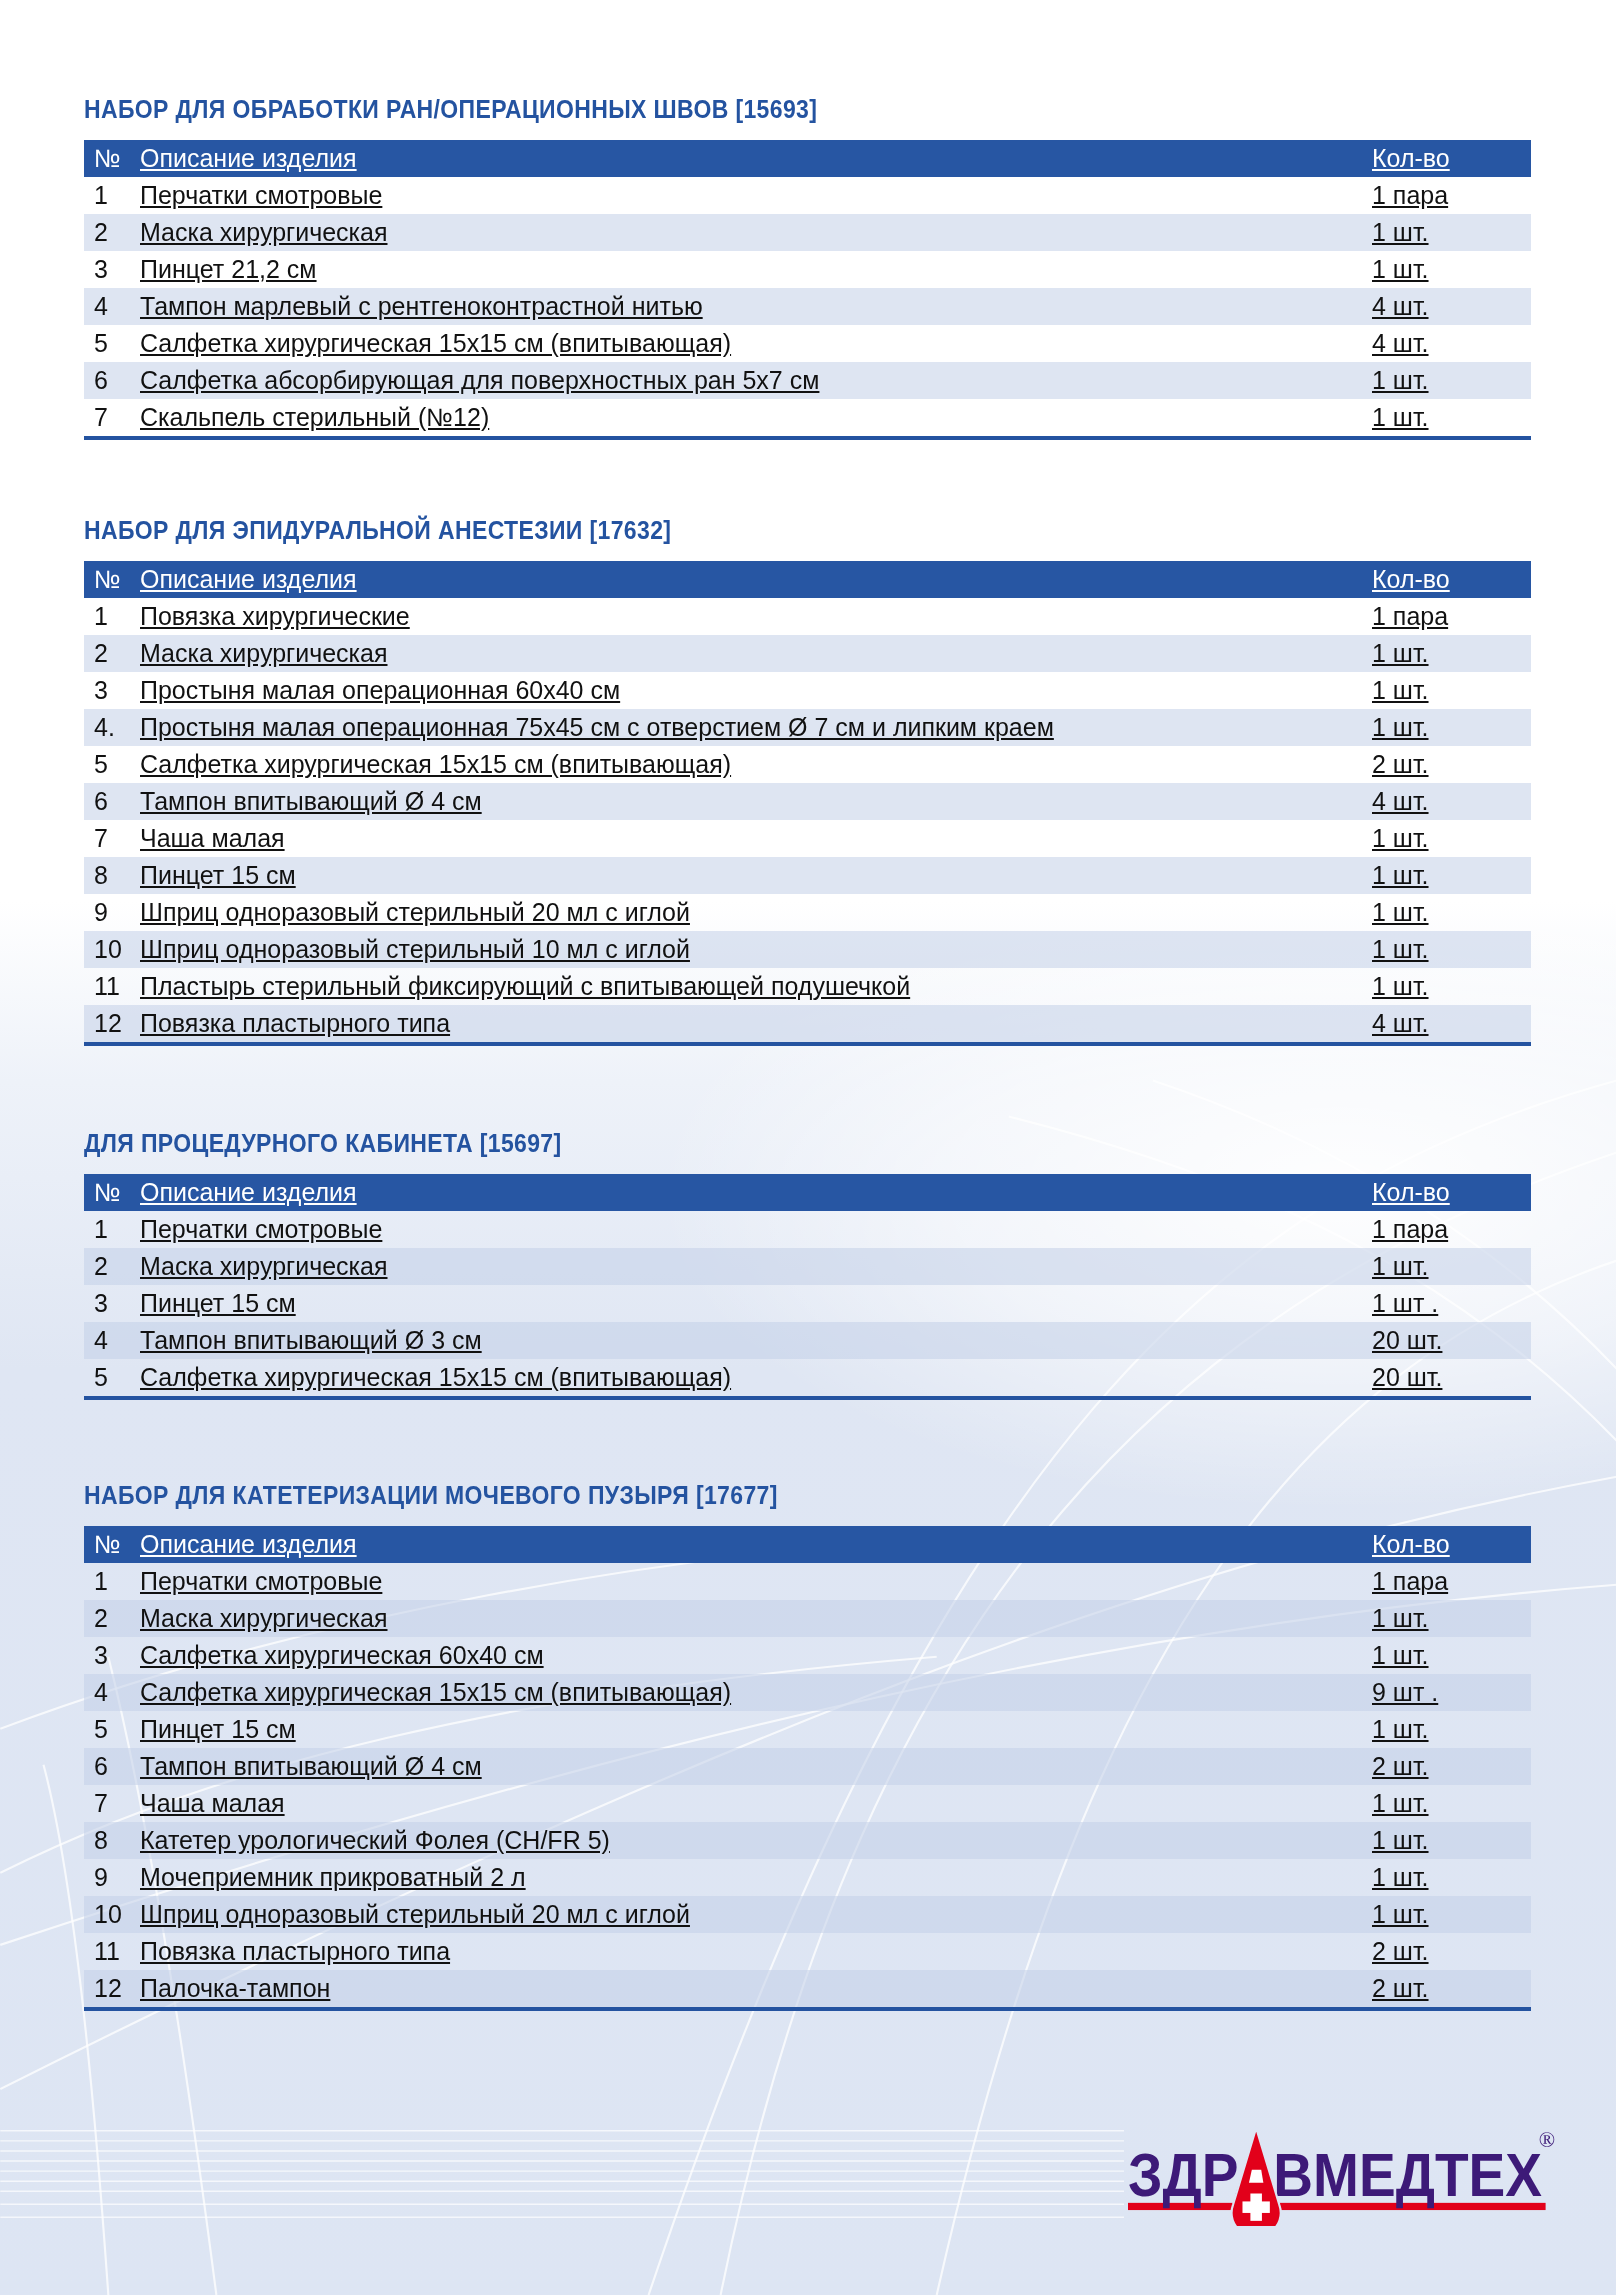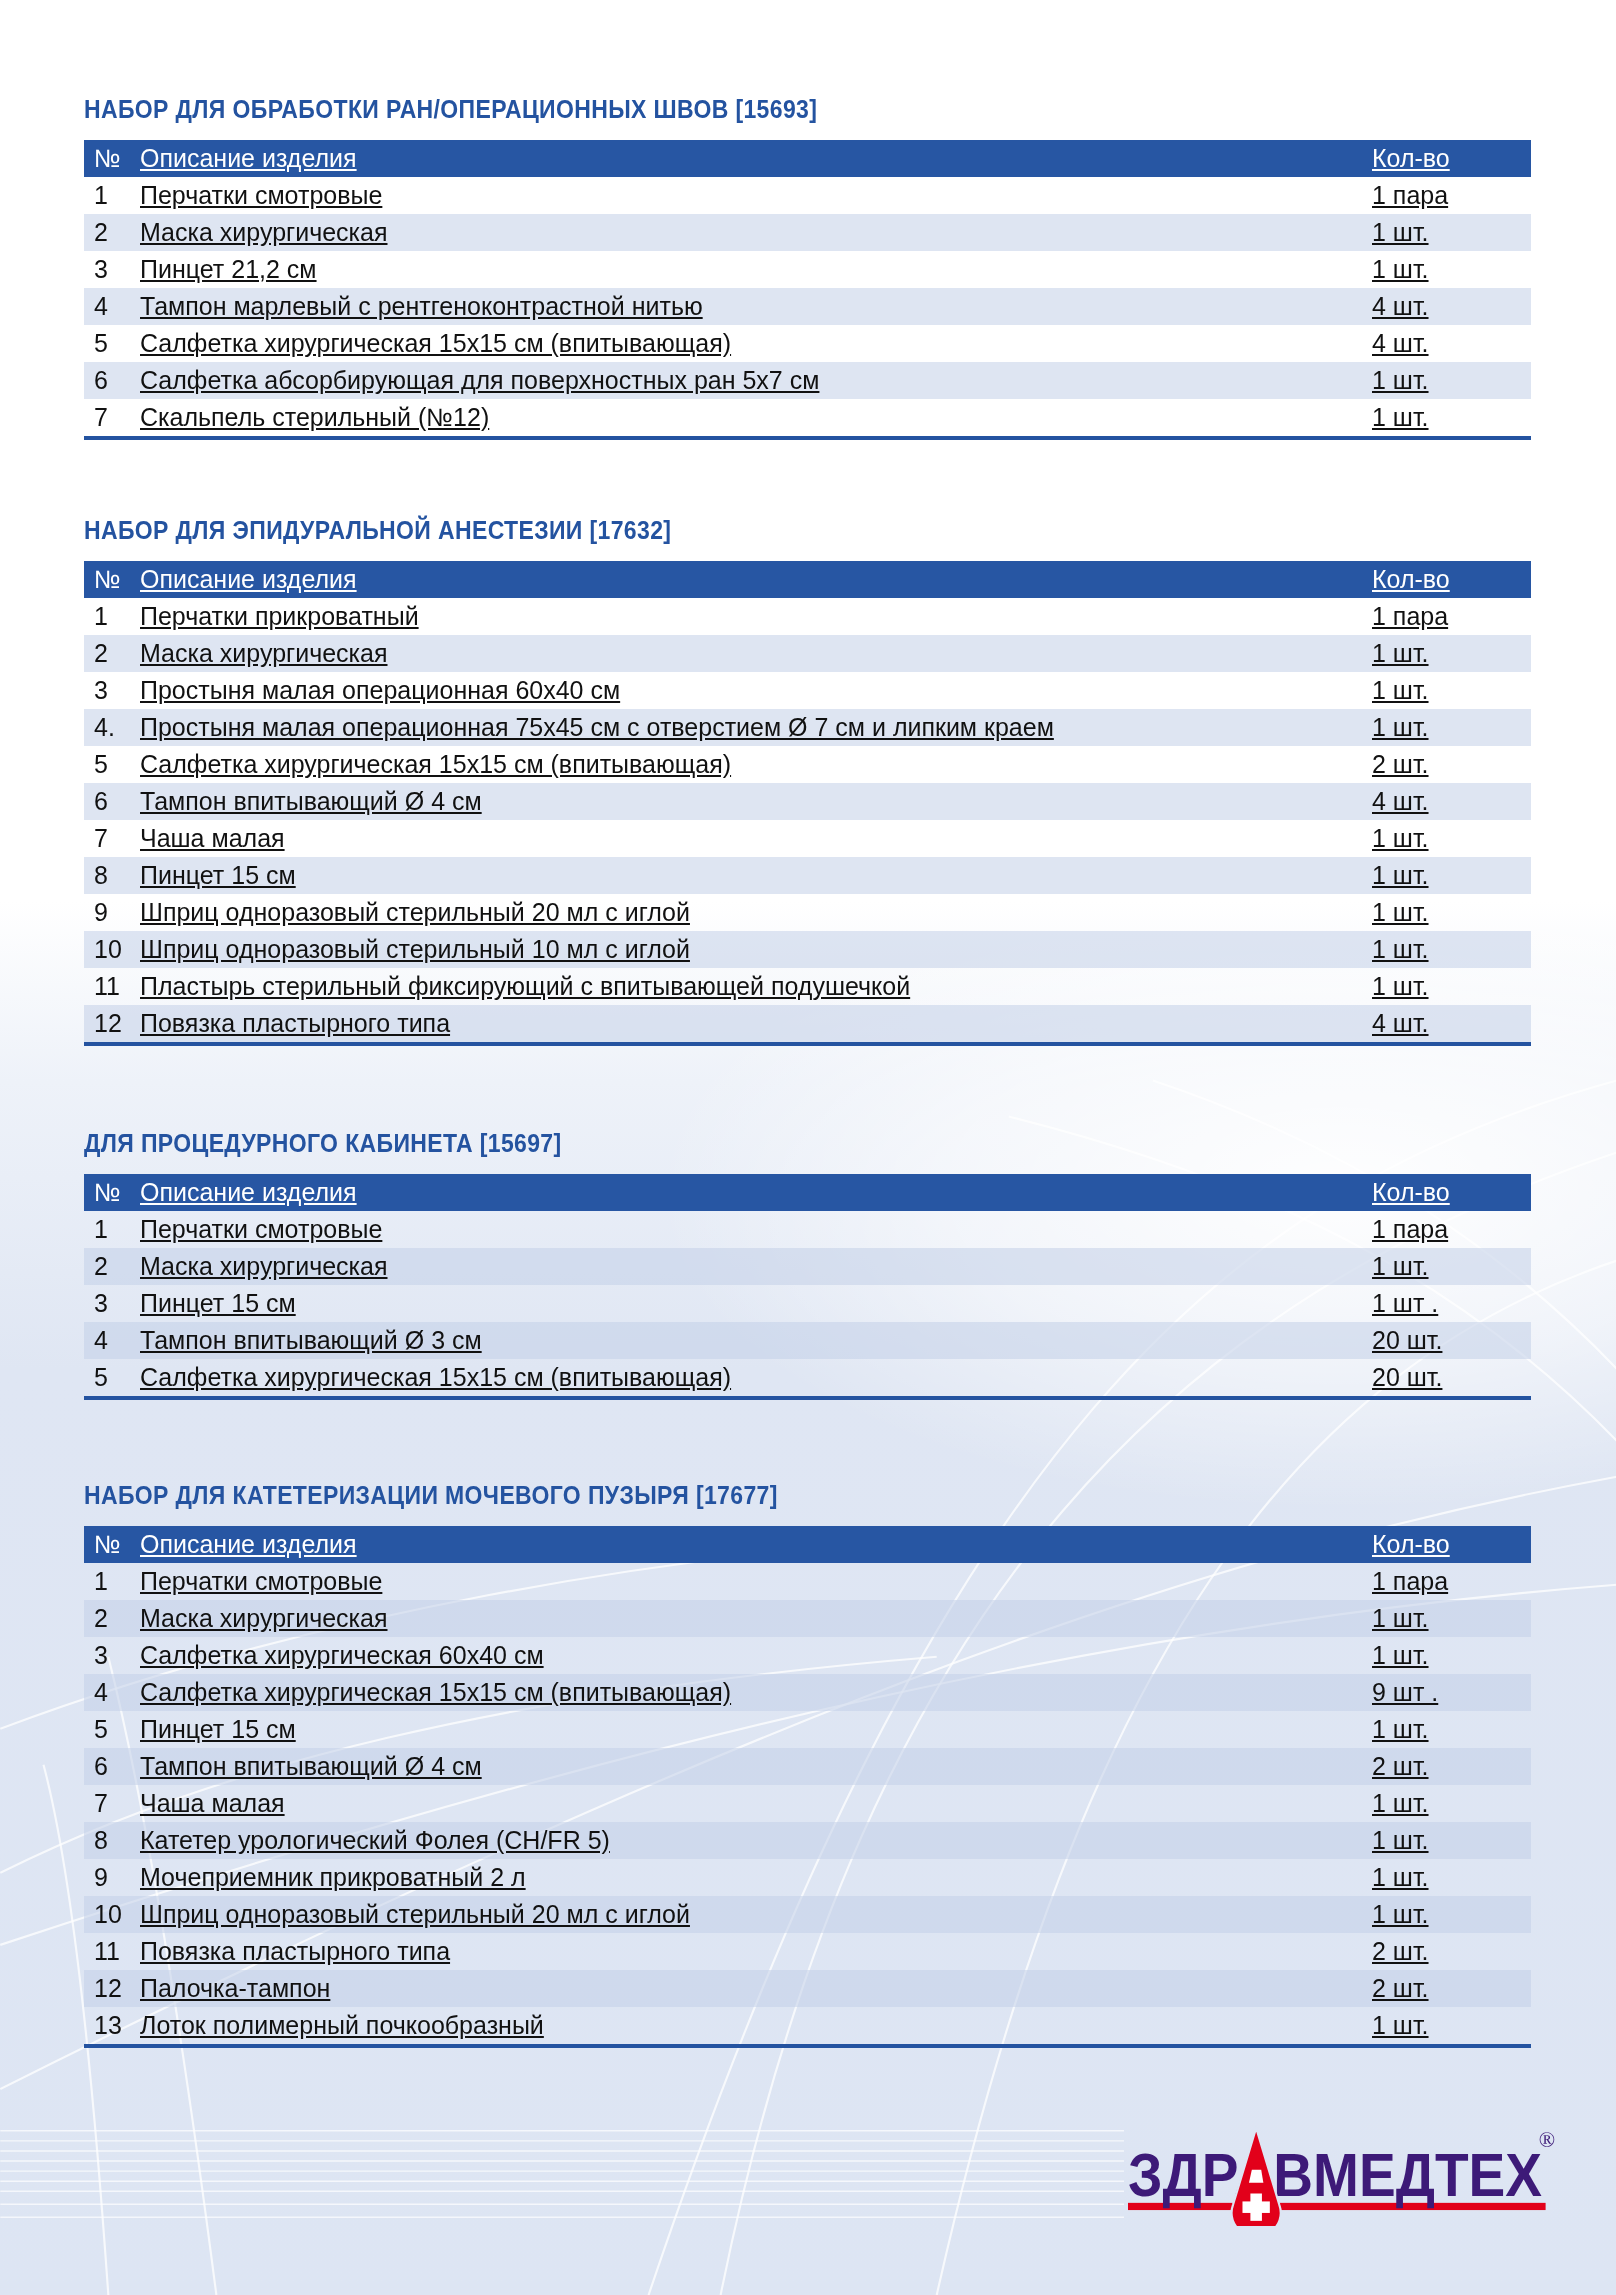--- a/index.html
+++ b/index.html
@@ -132,21 +132,21 @@
     <thead>
         <tr>
       <th class="c-num">№</th>
       <th class="c-desc">Описание изделия</th>
       <th class="c-qty">Кол-во</th>
     </tr>
       </thead>
     <tbody>
         <tr>
           <td class="c-num">1</td>
-          <td class="c-desc">Перчатки прикроватный</td>
+          <td class="c-desc">Повязка хирургические</td>
           <td class="c-qty">1 пара</td>
         </tr>
         <tr>
           <td class="c-num">2</td>
           <td class="c-desc">Маска хирургическая</td>
           <td class="c-qty">1 шт.</td>
         </tr>
         <tr>
           <td class="c-num">3</td>
           <td class="c-desc">Простыня малая операционная  60x40 см</td>
@@ -304,25 +304,20 @@
         </tr>
         <tr>
           <td class="c-num">11</td>
           <td class="c-desc">Повязка пластырного типа</td>
           <td class="c-qty">2 шт.</td>
         </tr>
         <tr>
           <td class="c-num">12</td>
           <td class="c-desc">Палочка-тампон</td>
           <td class="c-qty">2 шт.</td>
-        </tr>
-        <tr>
-          <td class="c-num">13</td>
-          <td class="c-desc">Лоток полимерный почкообразный</td>
-          <td class="c-qty">1 шт.</td>
         </tr>
       </tbody>
   </table>
 </div>
 
 <svg class="logo" viewBox="0 0 600 140">
   <rect x="0" y="108" width="580" height="10" fill="#e2001a"></rect>
   <text x="0" y="98" font-family="Liberation Sans, sans-serif" font-weight="bold" font-size="86" fill="#3d1a78" textLength="575" lengthAdjust="spacingAndGlyphs">ЗДРАВМЕДТЕХ</text>
   <g>
     <path d="M 178 4 L 210 110 A 34 34 0 1 1 146 110 Z" fill="#e2001a" stroke="#dde5f3" stroke-width="3"></path>

